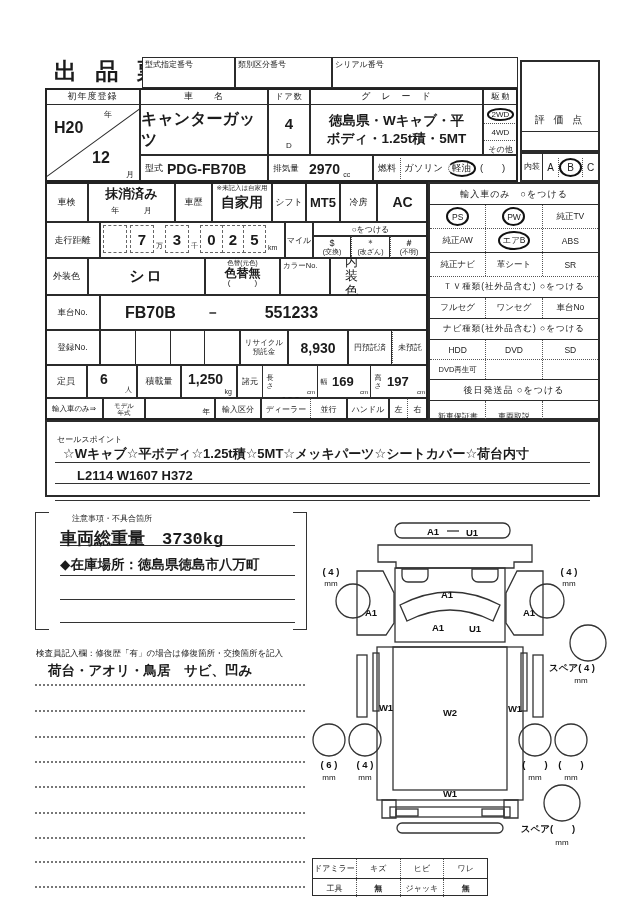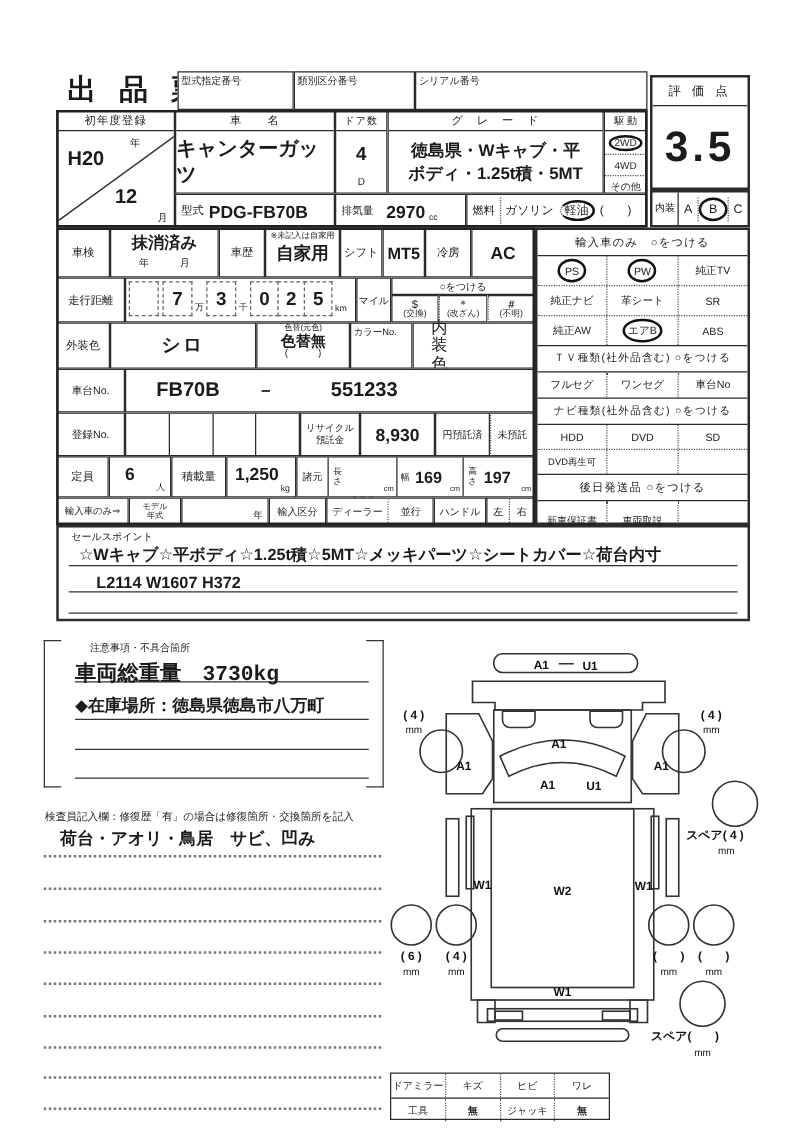--- a/index.html
+++ b/index.html
@@ -8,21 +8,21 @@
   .c{position:absolute;box-sizing:border-box;border:1px solid #2b2b2b;background:#fff;}
   .ov{position:absolute;box-sizing:border-box;border:2px solid #222;pointer-events:none;}
   .abs{position:absolute;box-sizing:border-box;}
   .flex{display:flex;align-items:center;}
   .cen{display:flex;align-items:center;justify-content:center;}
   .col{display:flex;flex-direction:column;}
   .hl{height:15px;border-bottom:1px solid #2b2b2b;font-size:9px;display:flex;align-items:center;justify-content:center;letter-spacing:1px;}
   .v{font-weight:bold;}
   .tiny{font-size:8px;padding:1px 2px;}
   .title{font-size:23px;font-weight:bold;letter-spacing:6px;}
-  .eval-h{height:22px;border-bottom:1px solid #2b2b2b;font-size:10px;display:flex;align-items:center;justify-content:center;letter-spacing:3px;}
+  .eval-h{height:22px;border-bottom:1px solid #2b2b2b;font-size:10px;display:flex;align-items:center;justify-content:center;letter-spacing:3px;margin-top:47px;}
   .eval-score{height:66px;display:flex;align-items:center;justify-content:center;font-size:34px;font-weight:bold;letter-spacing:3px;}
   .circ{display:inline-flex;align-items:center;justify-content:center;border:2px solid #111;border-radius:50%;min-width:15px;height:15px;padding:0 2px;}
   .oval{display:inline-block;border:2px solid #111;border-radius:50%;padding:0 3px;}
   .dotl{border-left:1px dotted #555;}
   .dotr{border-right:1px dotted #555;}
   .dott{border-top:1px dotted #555;}
   .obox{width:22px;height:26px;border:1.5px dashed #666;display:inline-flex;align-items:center;justify-content:center;font-size:15px;font-weight:bold;background:#fff;}
   .ou{font-size:7px;align-self:flex-end;margin:0 2px 2px 2px;}
   .ph{font-size:9px;display:flex;align-items:center;justify-content:center;border-bottom:1px solid #2b2b2b;letter-spacing:1px;}
   .pr{display:flex;}
@@ -240,32 +240,32 @@
     <div class="ph" style="height:20px;">輸入車のみ　○をつける</div>
     <div class="pr" style="height:23px;border-bottom:1px dotted #555;">
       <div class="pc dotr">
           <span class="circ" style="font-size:8.5px;">PS</span>
         </div>
       <div class="pc dotr">
           <span class="circ" style="font-size:8.5px;">PW</span>
         </div>
       <div class="pc">純正TV</div>
     </div>
-    <div class="pr" style="height:23px;border-bottom:1px dotted #555;">
-      <div class="pc dotr">純正ナビ</div>
-      <div class="pc dotr">革シート</div>
-      <div class="pc">SR</div>
-    </div>
     <div class="pr" style="height:23px;border-bottom:1px solid #2b2b2b;">
       <div class="pc dotr">純正AW</div>
       <div class="pc dotr">
           <span class="circ" style="font-size:8.5px;">エアB</span>
         </div>
       <div class="pc">ABS</div>
     </div>
+    <div class="pr" style="height:23px;border-bottom:1px dotted #555;">
+      <div class="pc dotr">純正ナビ</div>
+      <div class="pc dotr">革シート</div>
+      <div class="pc">SR</div>
+    </div>
     <div class="ph" style="height:20px;font-size:8.5px;">ＴＶ種類(社外品含む) ○をつける</div>
     <div class="pr" style="height:20px;border-bottom:1px solid #2b2b2b;">
       <div class="pc dotr">フルセグ</div>
       <div class="pc dotr">ワンセグ</div>
       <div class="pc">車台No</div>
     </div>
     <div class="ph" style="height:20px;font-size:8.5px;">ナビ種類(社外品含む) ○をつける</div>
     <div class="pr" style="height:19px;border-bottom:1px dotted #555;">
       <div class="pc dotr">HDD</div>
       <div class="pc dotr">DVD</div>
@@ -278,21 +278,21 @@
     </div>
     <div class="ph" style="height:20px;">後日発送品 ○をつける</div>
     <div class="pr" style="height:30px;">
       <div class="pc dotr" style="font-size:8px;">新車保証書</div>
       <div class="pc dotr" style="font-size:8px;">車両取説</div>
       <div class="pc"></div>
     </div>
   </div>
 
   <div class="c" style="left:45px;top:420px;width:555px;height:77px;border-width:2px;">
-    <div style="font-size:8px;padding:2px 0 0 10px;">セールスポイント</div>
+    <div style="font-size:8px;padding:12px 0 0 10px;">セールスポイント</div>
     <div class="uline v" style="margin:0 8px;height:17px;font-size:13px;padding-left:8px;">☆Wキャブ☆平ボディ☆1.25t積☆5MT☆メッキパーツ☆シートカバー☆荷台内寸</div>
     <div class="uline v" style="margin:0 8px;height:21px;font-size:13px;padding:5px 0 0 22px;box-sizing:border-box;">L2114 W1607 H372</div>
     <div class="uline" style="margin:0 8px;height:16px;"></div>
   </div>
 
   <div class="ov" style="left:45px;top:88px;width:473px;height:94px;"></div>
   <div class="ov" style="left:45px;top:182px;width:383px;height:238px;"></div>
 
   <div class="abs" style="left:35px;top:512px;width:14px;height:118px;border-left:1.5px solid #333;border-top:1.5px solid #333;border-bottom:1.5px solid #333;"></div>
   <div class="abs" style="left:293px;top:512px;width:14px;height:118px;border-right:1.5px solid #333;border-top:1.5px solid #333;border-bottom:1.5px solid #333;"></div>

